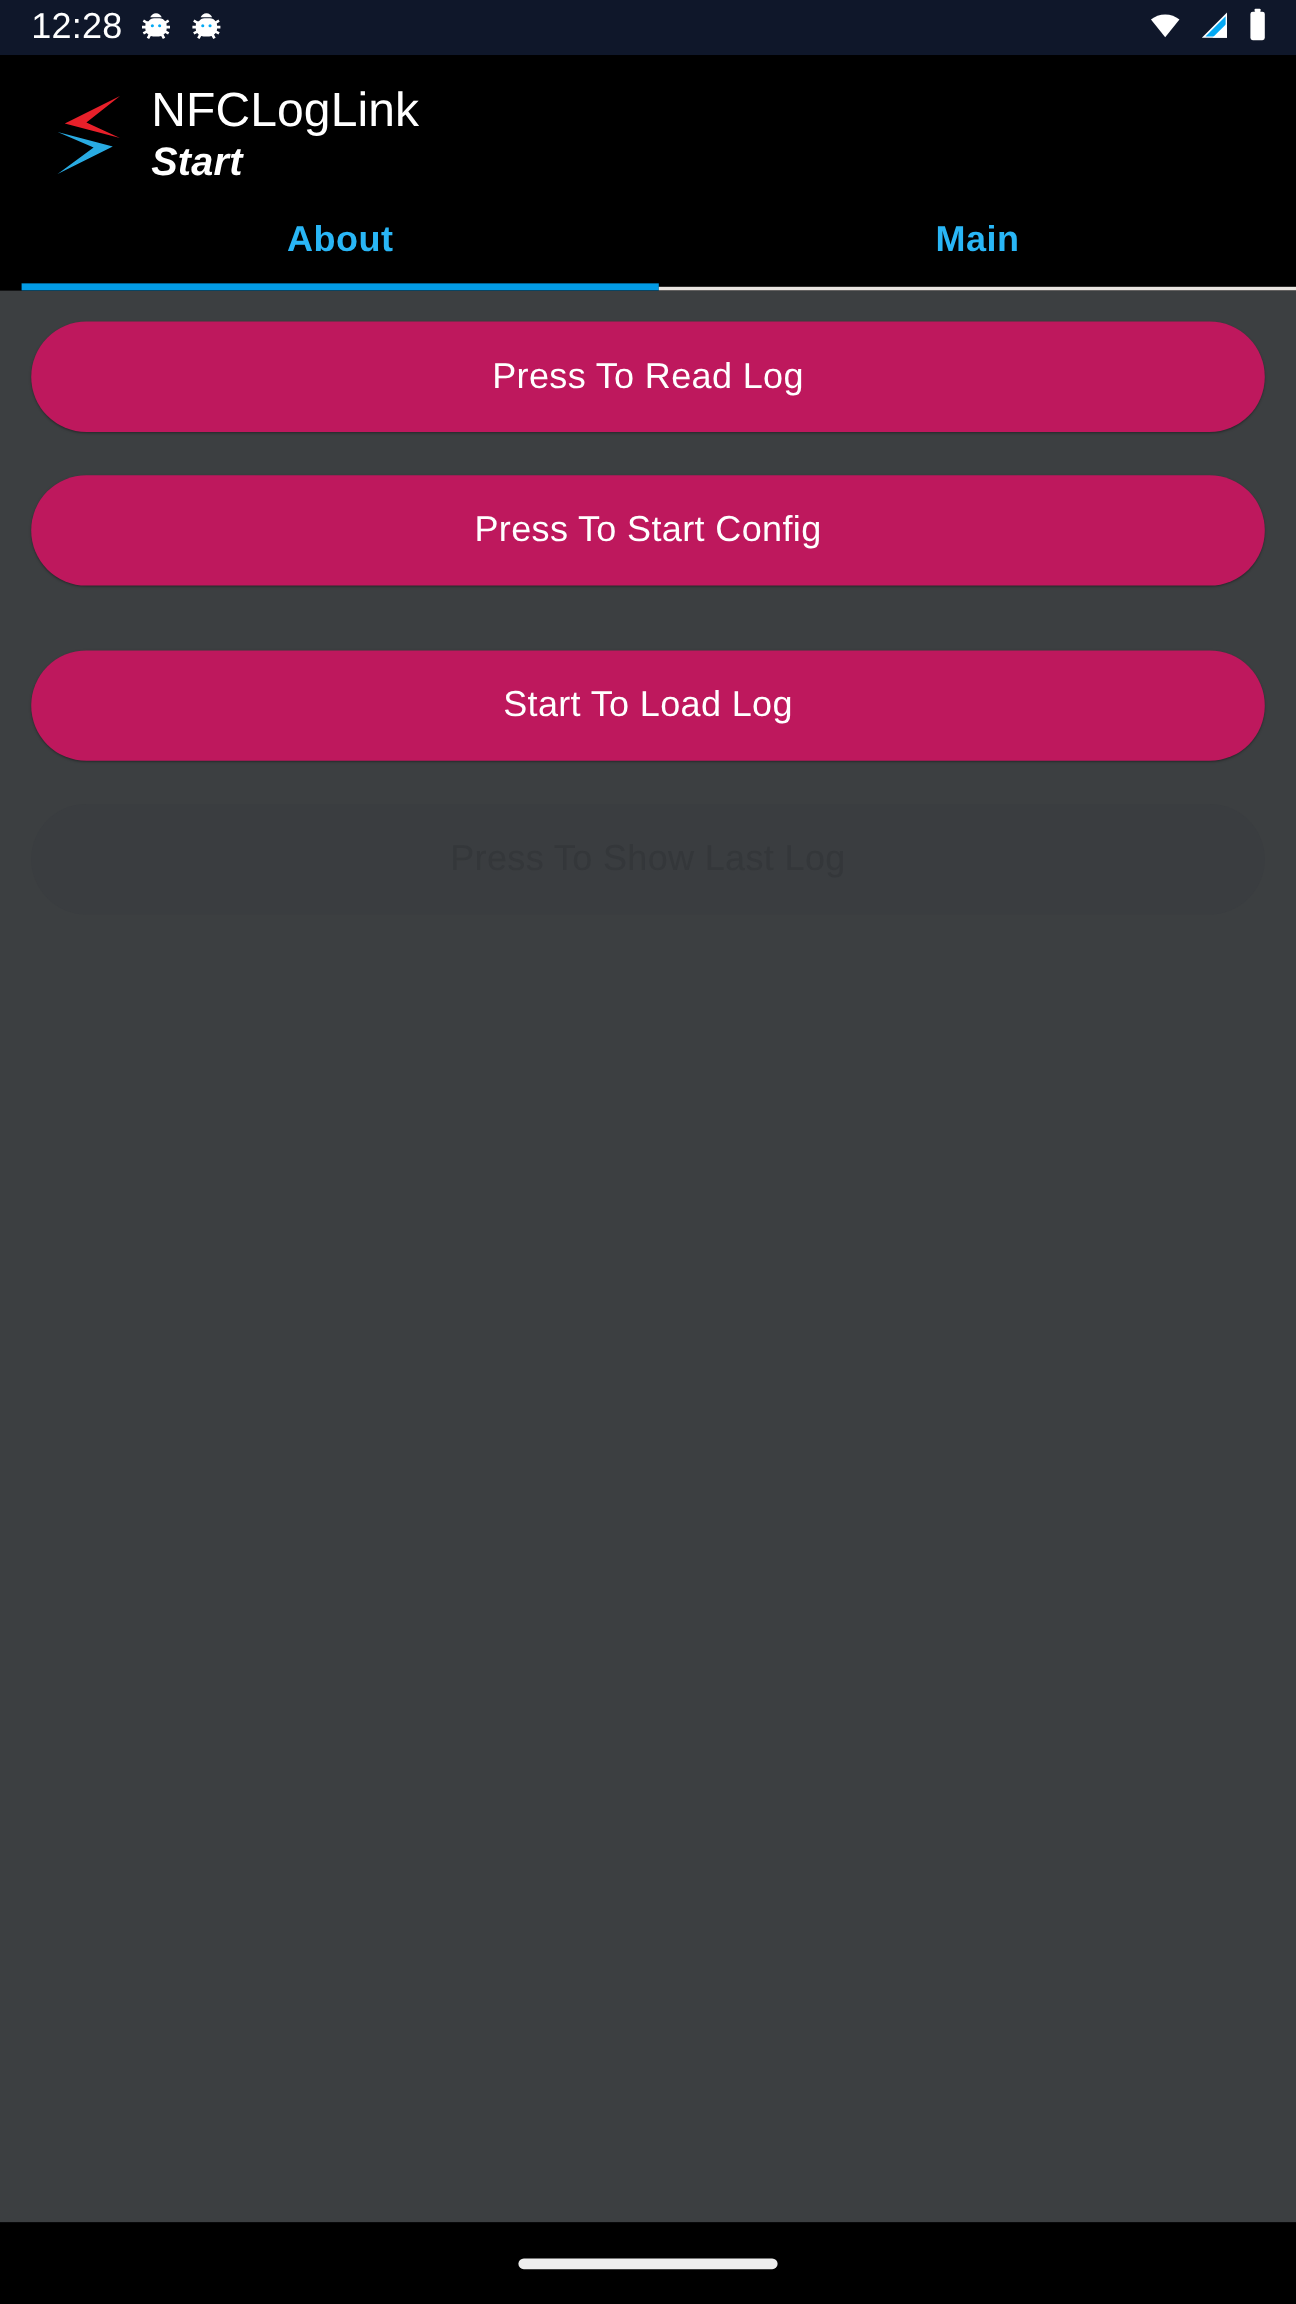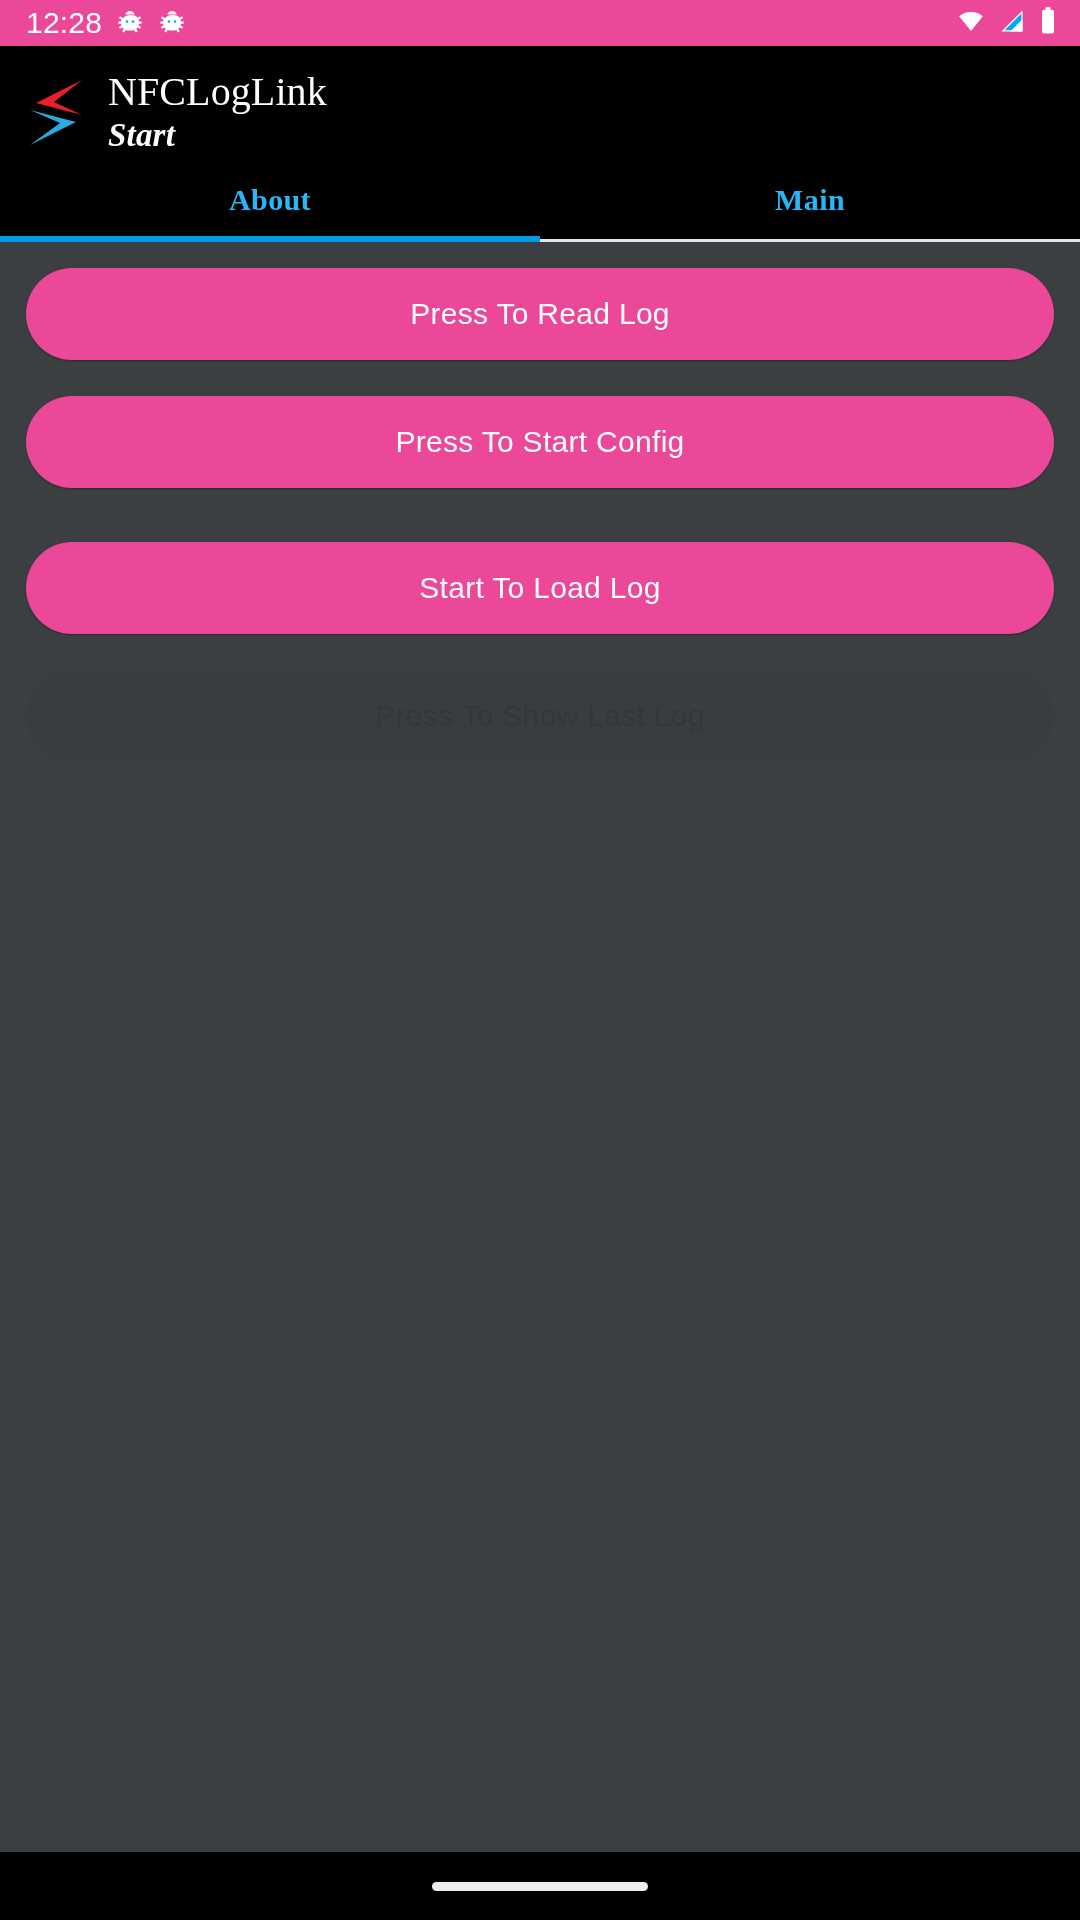--- a/index.html
+++ b/index.html
@@ -12,37 +12,36 @@
   .phone {
     position:relative;
     width:1080px; height:1920px;
     display:flex; flex-direction:column;
     background:#000;
   }
 
   
   .statusbar {
     height:46px; flex:0 0 46px;
-    background:#ec4899;
+    background:#0f172a;
     display:flex; align-items:center;
     padding:0 22px 0 26px;
     color:#ffffff;
   }
   .status-left { display:flex; align-items:center; gap:14px; }
   .status-clock { font-size:30px; letter-spacing:0.2px; line-height:1; }
   .status-right { margin-left:auto; display:flex; align-items:center; gap:12px; }
   .sicon { display:block; }
 
   
   .appbar {
     flex:0 0 auto;
     background:#000000;
-    padding:14px 0 0 0;
+    padding:14px 0 0 18px;
     position:relative;
-    font-family:Liberation Serif, serif;
   }
   .appbar-row {
     display:flex; align-items:center;
     padding:0 24px;
     height:104px;
   }
   .logo { width:62px; height:84px; flex:0 0 62px; margin-right:22px; }
   .titles { display:flex; flex-direction:column; justify-content:center; gap:2px; }
   .app-title {
     color:#ffffff; font-size:40px; font-weight:400; line-height:1.12;
@@ -76,21 +75,21 @@
   .content {
     flex:1 1 auto;
     background:#3C3F41;
     padding:26px 26px 0 26px;
     display:flex; flex-direction:column;
     overflow:hidden;
   }
   .btn {
     height:92px;
     border-radius:46px;
-    background:#ec4899;
+    background:#be185d;
     color:#ffffff;
     font-size:30px;
     font-weight:400;
     display:flex; align-items:center; justify-content:center;
     border:none;
     font-family:"Liberation Sans", sans-serif;
     letter-spacing:0.3px;
     margin-bottom:18px;
     width:100%;
     box-shadow:0 1px 2px rgba(0,0,0,0.35);

